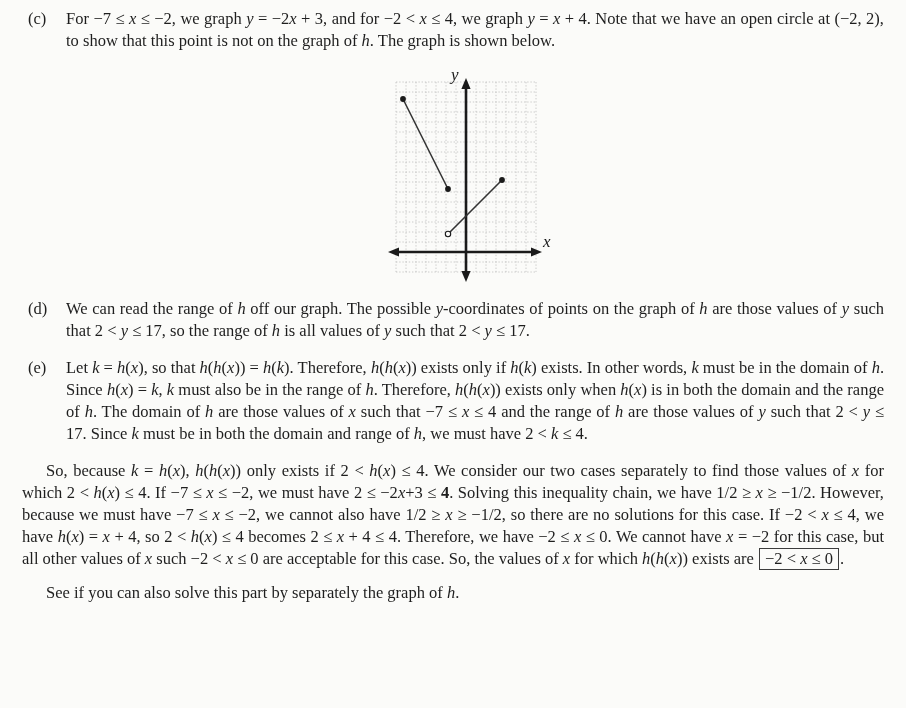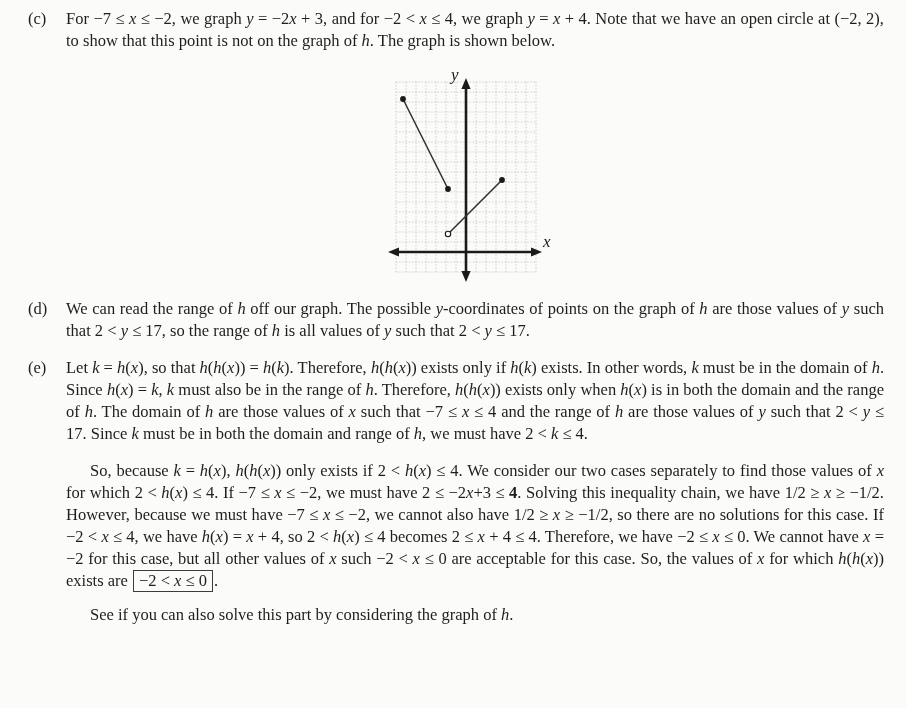--- a/index.html
+++ b/index.html
@@ -11,21 +11,21 @@
     overflow: hidden;
   }
   body {
     font-family: "Liberation Serif", serif;
     font-size: 16.5px;
     line-height: 22px;
     color: #1e1e1e;
   }
   .page { padding: 8px 22px 0 0; }
   .item { position: relative; padding-left: 66px; margin: 0 0 15px 0; }
-  .item.nolabel { margin-bottom: 12px; }
+  .item.nolabel { margin-bottom: 12px; padding-left: 22px; }
   .plabel { position: absolute; left: 28px; top: 0; }
   .ptext { text-align: justify; }
   .cont .ptext { text-indent: 24px; }
   .mi { font-style: italic; }
   .mb { font-weight: bold; }
   .ansbox {
     display: inline-block;
     border: 1.3px solid #3c3c3c;
     padding: 0 5px 1px 5px;
     margin: 0 1px;
@@ -122,17 +122,17 @@
         <div class="ptext"><span>We can read the range of </span><span class="mi">h</span><span> off our graph. The possible </span><span class="mi">y</span><span>-coordinates of points on the graph of </span><span class="mi">h</span><span> are those values of </span><span class="mi">y</span><span> such that 2 &lt; </span><span class="mi">y</span><span> ≤ 17, so the range of </span><span class="mi">h</span><span> is all values of </span><span class="mi">y</span><span> such that 2 &lt; </span><span class="mi">y</span><span> ≤ 17.</span></div>
       </div>
       <div class="item">
         <span class="plabel">(e)</span>
         <div class="ptext"><span>Let </span><span class="mi">k</span><span> = </span><span class="mi">h</span><span>(</span><span class="mi">x</span><span>), so that </span><span class="mi">h</span><span>(</span><span class="mi">h</span><span>(</span><span class="mi">x</span><span>)) = </span><span class="mi">h</span><span>(</span><span class="mi">k</span><span>). Therefore, </span><span class="mi">h</span><span>(</span><span class="mi">h</span><span>(</span><span class="mi">x</span><span>)) exists only if </span><span class="mi">h</span><span>(</span><span class="mi">k</span><span>) exists. In other words, </span><span class="mi">k</span><span> must be in the domain of </span><span class="mi">h</span><span>. Since </span><span class="mi">h</span><span>(</span><span class="mi">x</span><span>) = </span><span class="mi">k</span><span>, </span><span class="mi">k</span><span> must also be in the range of </span><span class="mi">h</span><span>. Therefore, </span><span class="mi">h</span><span>(</span><span class="mi">h</span><span>(</span><span class="mi">x</span><span>)) exists only when </span><span class="mi">h</span><span>(</span><span class="mi">x</span><span>) is in both the domain and the range of </span><span class="mi">h</span><span>. The domain of </span><span class="mi">h</span><span> are those values of </span><span class="mi">x</span><span> such that −7 ≤ </span><span class="mi">x</span><span> ≤ 4 and the range of </span><span class="mi">h</span><span> are those values of </span><span class="mi">y</span><span> such that 2 &lt; </span><span class="mi">y</span><span> ≤ 17. Since </span><span class="mi">k</span><span> must be in both the domain and range of </span><span class="mi">h</span><span>, we must have 2 &lt; </span><span class="mi">k</span><span> ≤ 4.</span></div>
       </div>
       <div class="item cont nolabel">
         <div class="ptext"><span>So, because </span><span class="mi">k</span><span> = </span><span class="mi">h</span><span>(</span><span class="mi">x</span><span>), </span><span class="mi">h</span><span>(</span><span class="mi">h</span><span>(</span><span class="mi">x</span><span>)) only exists if 2 &lt; </span><span class="mi">h</span><span>(</span><span class="mi">x</span><span>) ≤ 4. We consider our two cases separately to find those values of </span><span class="mi">x</span><span> for which 2 &lt; </span><span class="mi">h</span><span>(</span><span class="mi">x</span><span>) ≤ 4. If −7 ≤ </span><span class="mi">x</span><span> ≤ −2, we must have 2 ≤ −2</span><span class="mi">x</span><span>+3 ≤ </span><span class="mb">4</span><span>. Solving this inequality chain, we have 1/2 ≥ </span><span class="mi">x</span><span> ≥ −1/2. However, because we must have −7 ≤ </span><span class="mi">x</span><span> ≤ −2, we cannot also have 1/2 ≥ </span><span class="mi">x</span><span> ≥ −1/2, so there are no solutions for this case. If −2 &lt; </span><span class="mi">x</span><span> ≤ 4, we have </span><span class="mi">h</span><span>(</span><span class="mi">x</span><span>) = </span><span class="mi">x</span><span> + 4, so 2 &lt; </span><span class="mi">h</span><span>(</span><span class="mi">x</span><span>) ≤ 4 becomes 2 ≤ </span><span class="mi">x</span><span> + 4 ≤ 4. Therefore, we have −2 ≤ </span><span class="mi">x</span><span> ≤ 0. We cannot have </span><span class="mi">x</span><span> = −2 for this case, but all other values of </span><span class="mi">x</span><span> such −2 &lt; </span><span class="mi">x</span><span> ≤ 0 are acceptable for this case. So, the values of </span><span class="mi">x</span><span> for which </span><span class="mi">h</span><span>(</span><span class="mi">h</span><span>(</span><span class="mi">x</span><span>)) exists are </span><span class="ansbox"><span>−2 &lt; </span><span class="mi">x</span><span> ≤ 0</span></span><span>.</span></div>
       </div>
       <div class="item cont nolabel">
-        <div class="ptext"><span>See if you can also solve this part by considering the graph of </span><span class="mi">h</span><span>.</span></div>
+        <div class="ptext"><span>See if you can also solve this part by separately the graph of </span><span class="mi">h</span><span>.</span></div>
       </div>
     </div>
 
 </div>
 
 </body></html>

